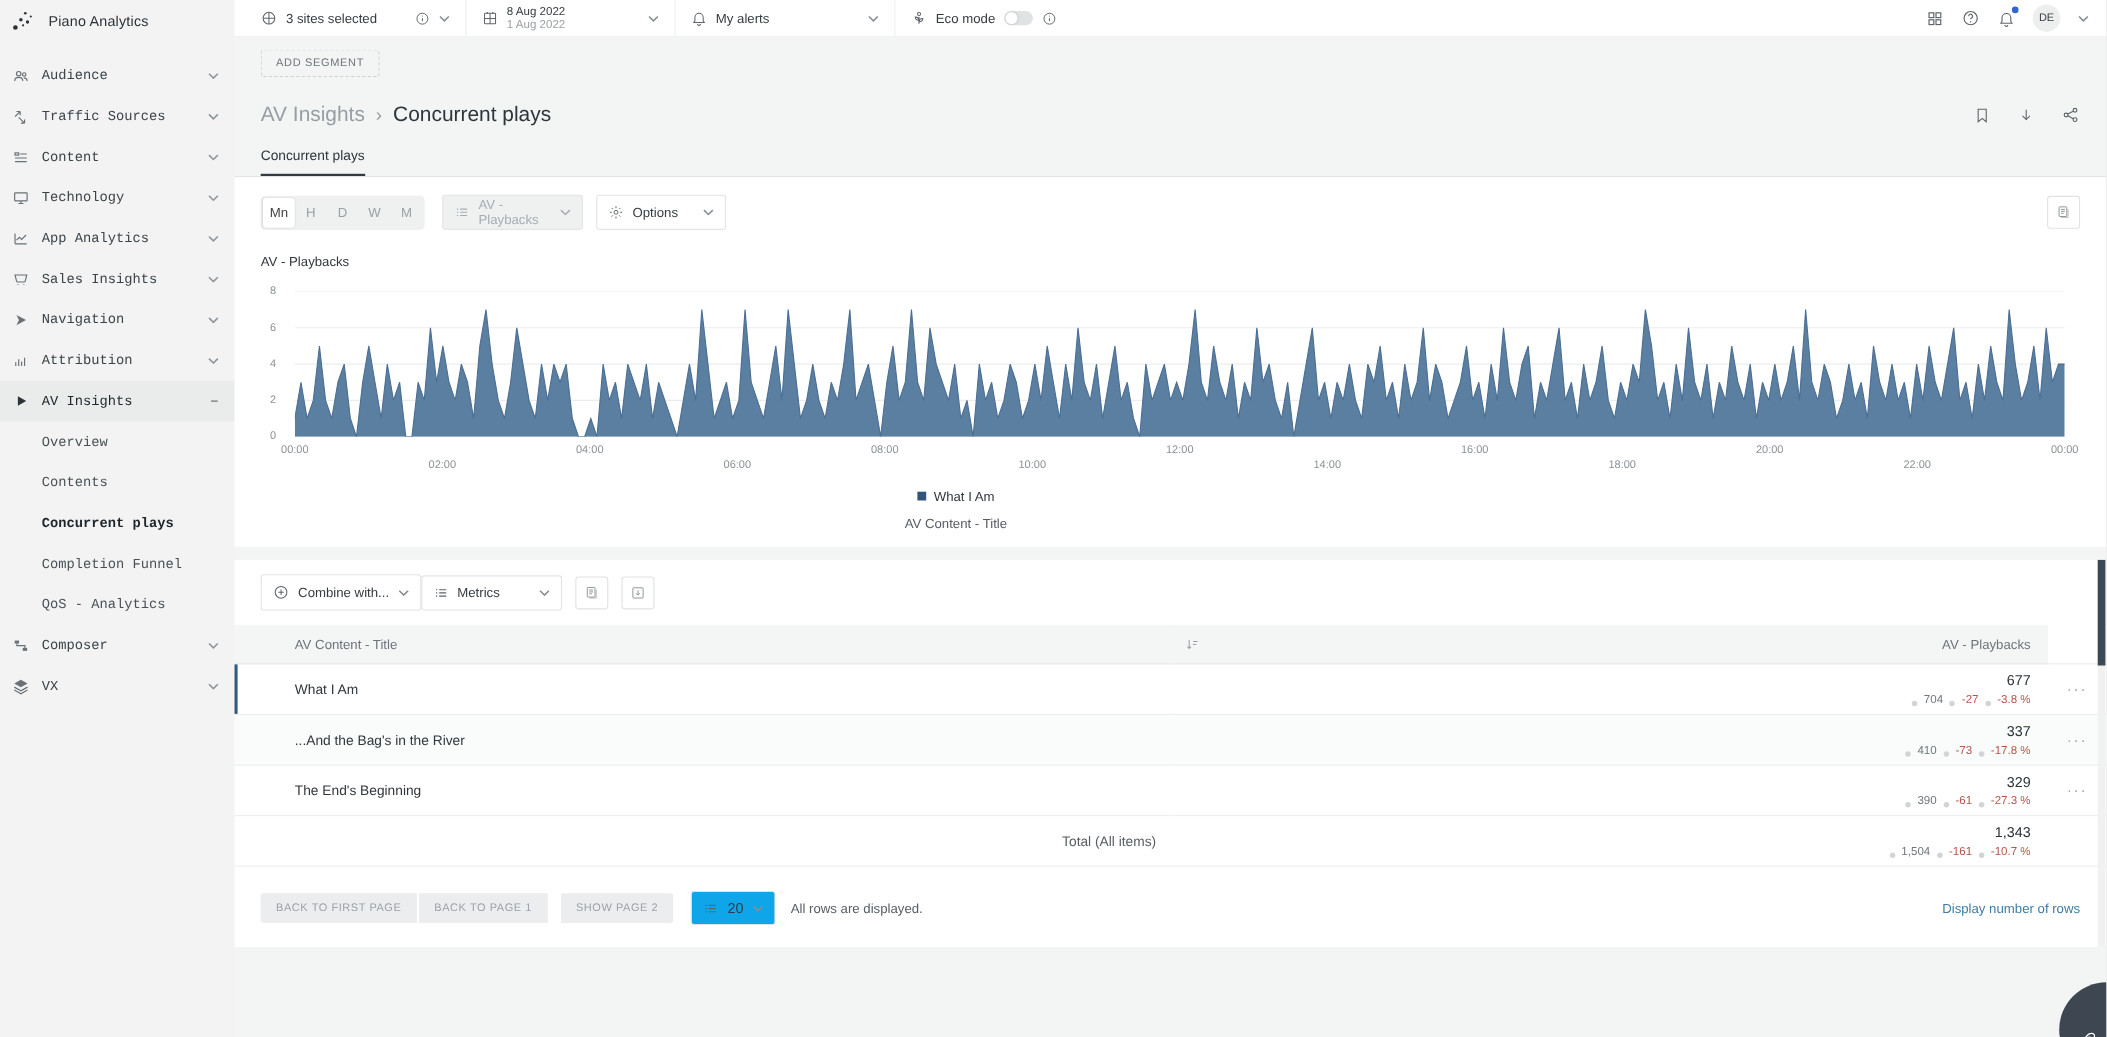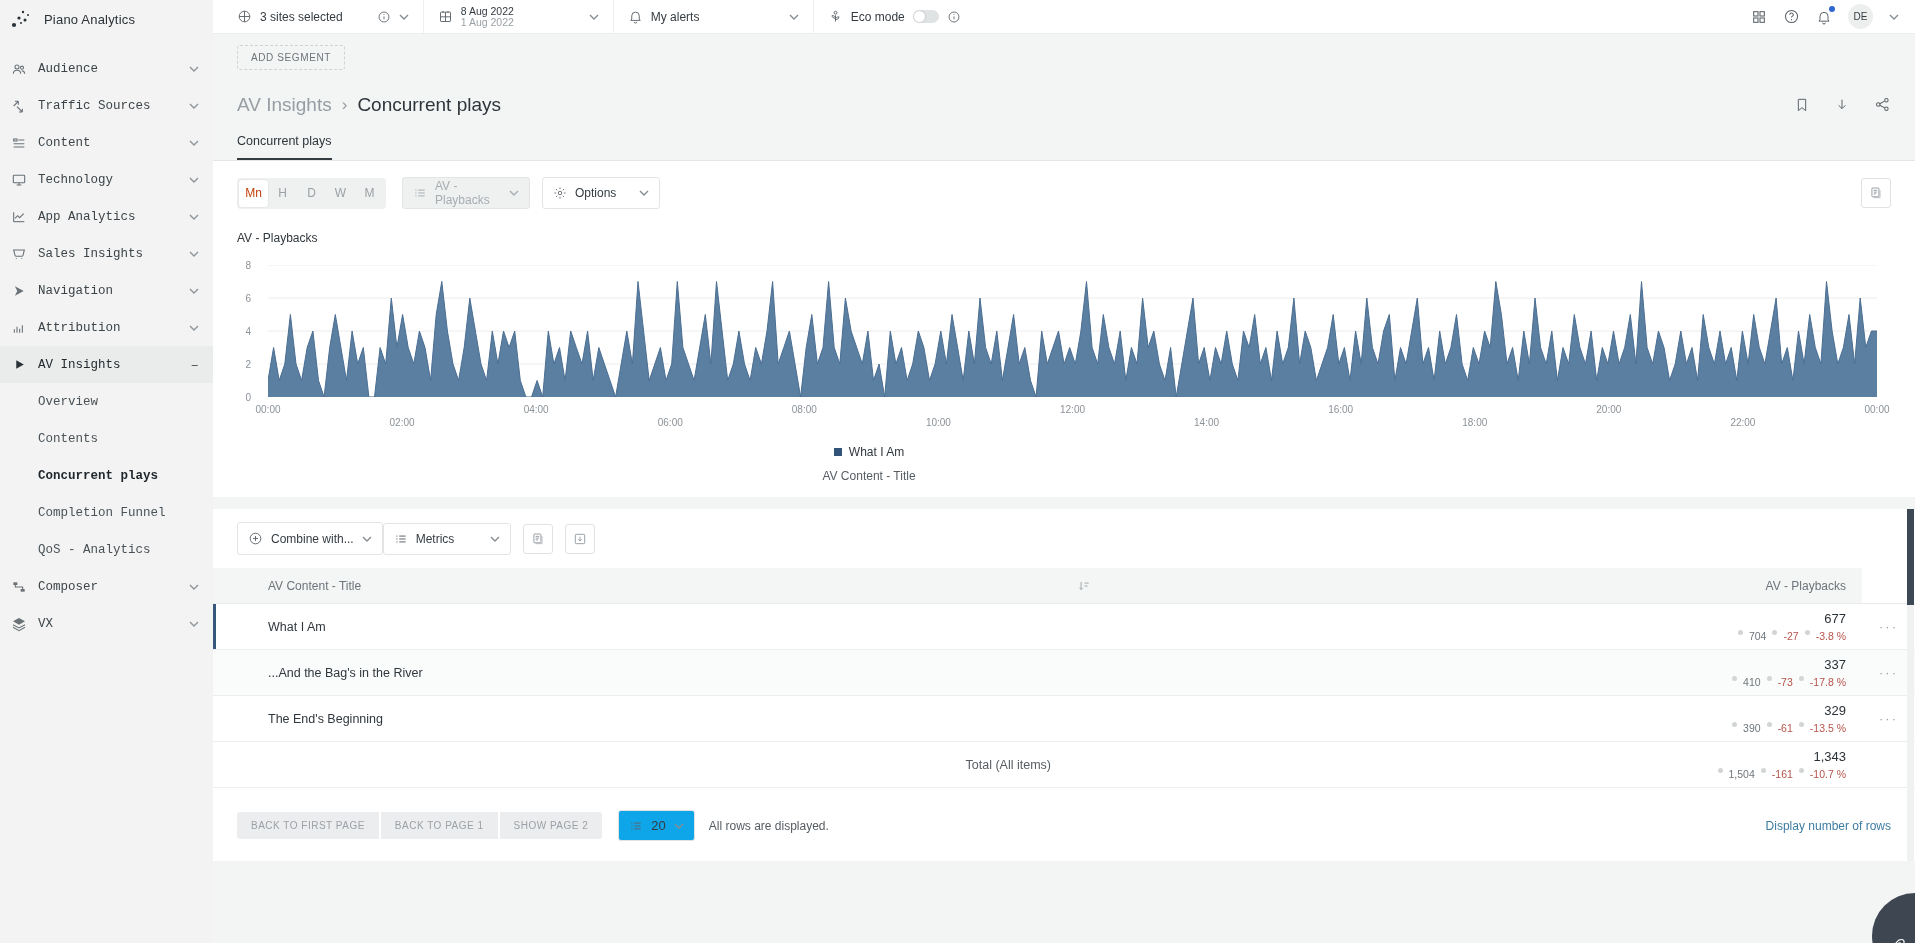--- a/index.html
+++ b/index.html
@@ -53,21 +53,21 @@
   .bc-actions .act { color:#5d646a; cursor:pointer; display:flex; }
 
   .tab-row { display:flex; padding:18px 24px 0 24px; border-bottom:1px solid #e4e6e6; }
   .tab { font-size:12.5px; color:#2e353b; padding-bottom:10px; border-bottom:2px solid #343b41; cursor:pointer; }
 
   
   .chart-card { background:#fff; padding:16px 24px 14px 24px; }
   .controls-row { display:flex; align-items:center; }
   .seg-group { display:flex; background:#eff0f0; border-radius:4px; padding:2px; }
   .seg-btn { width:29px; height:27px; display:flex; align-items:center; justify-content:center; font-size:12px; color:#9aa1a6; border-radius:3px; cursor:pointer; }
-  .seg-btn.active { background:#fff; color:#c2410c; box-shadow:0 0 2px rgba(0,0,0,.12); }
+  .seg-btn.active { background:#fff; color:#404040; box-shadow:0 0 2px rgba(0,0,0,.12); }
   .select-box { display:flex; align-items:center; gap:8px; height:32px; border:1px solid #e2e4e5; border-radius:3px; padding:0 10px; cursor:pointer; background:#fff; }
   .select-box.disabled { background:#eff0f0; color:#a6adb2; }
   .select-box.disabled .sel-lbl, .select-box.disabled .ic, .select-box.disabled .chev-s { color:#a6adb2; }
   .select-box .ic { color:#5d646a; display:flex; }
   .sel-lbl { font-size:12px; color:#343b41; }
   .icon-btn { width:30px; height:30px; border:1px solid #e0e2e3; border-radius:3px; background:#fff; display:flex; align-items:center; justify-content:center; color:#8d949a; cursor:pointer; }
   .controls-row .push { margin-left:auto; }
   .ml16 { margin-left:16px; } .ml12 { margin-left:12px; }
 
   .chart-title { font-size:12px; color:#30373d; margin:22px 0 0 0; }
@@ -93,32 +93,32 @@
   .th.c3 { background:#fff; border-bottom:1px solid #e9ebeb; }
   .sort-ic { color:#9aa1a6; display:flex; }
   .row { display:contents; }
   .td { height:46px; border-bottom:1px solid #eceeee; display:flex; align-items:center; position:relative; }
   .row.alt .td { background:#fafbfb; }
   .td.c1 { padding-left:55px; font-size:12.5px; color:#30373d; }
   .td.c2 { flex-direction:column; align-items:flex-end; justify-content:center; padding-right:16px; }
   .td.c3 { justify-content:center; }
   .sel-bar { position:absolute; left:0; top:0; width:3px; height:100%; background:#35587c; }
   .val-main { font-size:13px; color:#2b3238; line-height:15px; }
-  .val-sub { display:flex; align-items:flex-start; gap:6px; margin-top:4px; }
+  .val-sub { display:flex; align-items:flex-end; gap:6px; margin-top:4px; }
   .val-sub .dot { width:5px; height:5px; border-radius:50%; background:#d2d5d6; }
   .sub-prev { font-size:10.5px; color:#6f767c; }
   .sub-neg { font-size:10.5px; color:#b5544b; }
   .more-btn { color:#9aa0a5; font-size:13px; letter-spacing:2px; cursor:pointer; line-height:6px; }
   .total-label { width:100%; text-align:right; padding-right:16px; font-size:12.5px; color:#565d63; }
 
   .table-footer { display:flex; align-items:center; padding:22px 24px 20px 24px; }
   .pg-group { display:flex; gap:2px; }
   .pg-btn { background:#ecedee; border:none; font-family:inherit; font-size:10px; letter-spacing:.5px; color:#9ba1a7; padding:8px 14px; cursor:pointer; }
   .pg-btn:first-child { border-radius:3px 0 0 3px; }
-  .pg-btn:last-child { border-radius:0 3px 3px 0; }
+  .pg-btn:last-child { border-radius:0 3px 3px 0;margin-left:10px; }
   .rows-select { display:flex; align-items:center; gap:8px; height:31px; border:1px solid #e0e2e3; border-radius:3px; padding:0 10px; margin-left:16px; background:#0ea5e9; cursor:pointer; }
   .rows-select .num { font-size:13px; color:#343b41; }
   .footer-status { font-size:12px; color:#565d63; margin-left:14px; }
   .footer-link { margin-left:auto; font-size:12px; color:#3e7ca1; cursor:pointer; }
 
   
   .scrollbar { position:absolute; right:1px; top:0; width:7px; height:100%; background:#f0f1f1; }
   .scrollbar .thumb { position:absolute; top:0; right:0; width:7px; height:96px; background:#3c4854; }
 
   
@@ -644,21 +644,21 @@
               <span>The End's Beginning</span>
             </div>
           <div class="td c2">
             <span class="val-main">329</span>
             <span class="val-sub">
               <span class="dot"></span>
                 <span class="sub-prev">390</span>
               <span class="dot"></span>
                 <span class="sub-neg">-61</span>
               <span class="dot"></span>
-                <span class="sub-neg">-13.5 %</span>
+                <span class="sub-neg">-27.3 %</span>
             </span>
           </div>
           <div class="td c3">
               <span class="more-btn">···</span>
             </div>
         </div>
 
         <div class="row">
           <div class="td c1" style="padding-left:0;">
               <span class="total-label">Total (All items)</span>

